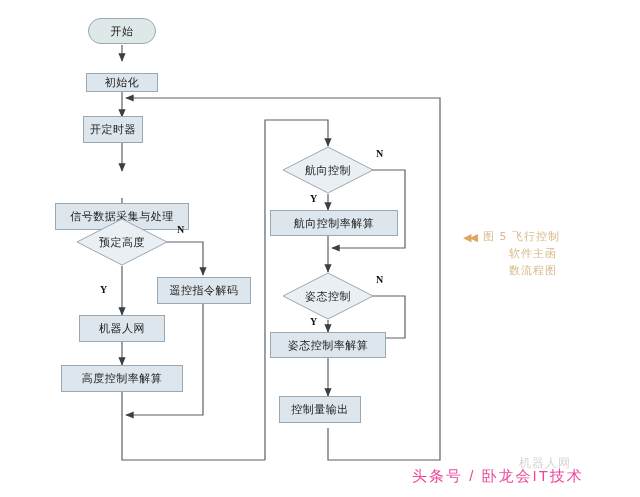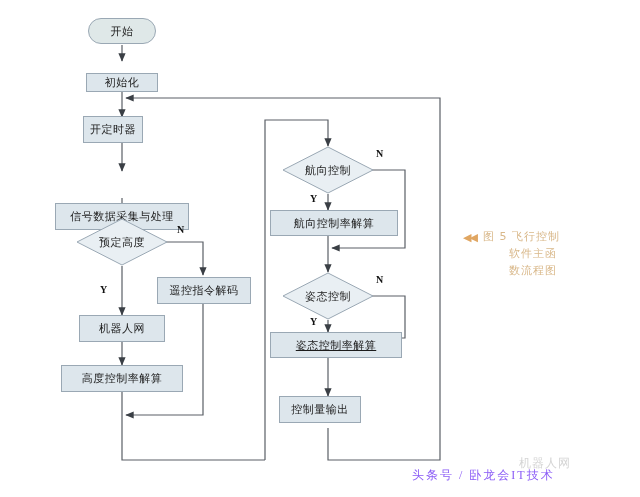--- a/index.html
+++ b/index.html
@@ -63,25 +63,25 @@
   }
   .caption .arrows{
     position:absolute;left:-20px;top:1px;
     color:#e0a662;
     font-size:11px;
     letter-spacing:-2px;
   }
   .watermark{
     position:absolute;
     z-index:5;
-    color:#8b5cf6;
-    font-size:12px;
+    color:#ec4899;
+    font-size:15px;
     letter-spacing:2px;
     white-space:nowrap;
-    font-family:Liberation Serif, serif;
+    font-family:Liberation Sans, sans-serif;
   }
   .wm-logo{
     position:absolute;
     z-index:5;
     color:#d5d5d5;
     font-size:12px;
     letter-spacing:1px;
     white-space:nowrap;
   }
 </style>
@@ -178,21 +178,21 @@
   <span>航向控制率解算</span>
 </div>
 
 <div class="diamond" style="left:282px;top:272px;width:92px;height:48px;">
   <svg class="dshape" viewBox="0 0 92 48">
     <polygon points="46,1 91,24 46,47 1,24" fill="#e9eff3" stroke="#9aa8b4" stroke-width="1"></polygon>
   </svg>
   <span class="dlabel">姿态控制</span>
 </div>
 
-<div class="node" style="left:270px;top:332px;width:132px;height:26px;text-decoration:underline;">
+<div class="node" style="left:270px;top:332px;width:116px;height:26px;">
   <span>姿态控制率解算</span>
 </div>
 
 <div class="node" style="left:279px;top:396px;width:82px;height:27px;">
   <span>控制量输出</span>
 </div>
 
 <span class="edgelabel" style="left:177px;top:224px;">N</span>
 <span class="edgelabel" style="left:100px;top:284px;">Y</span>
 

